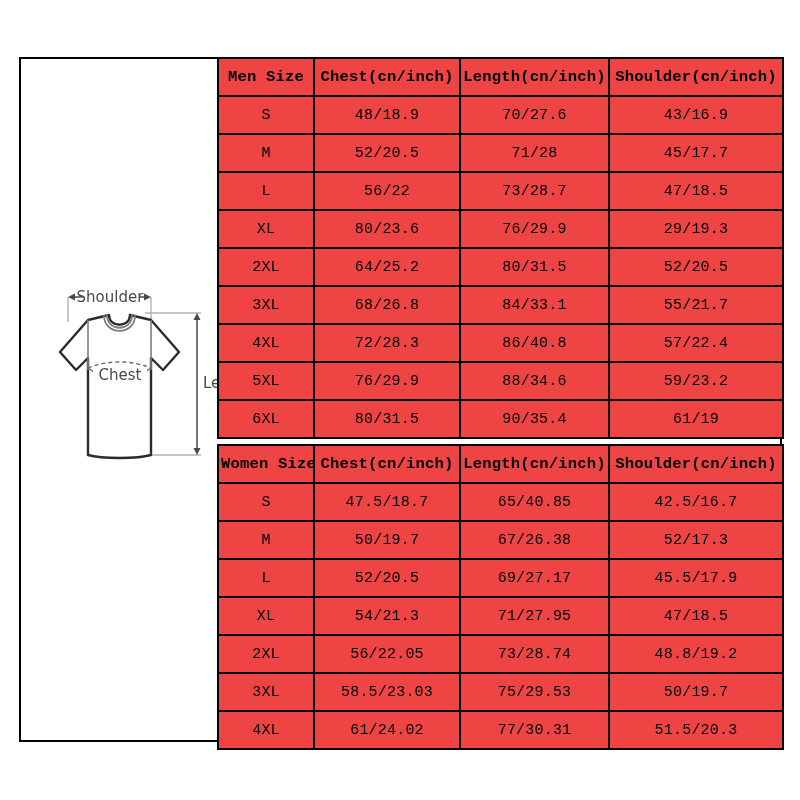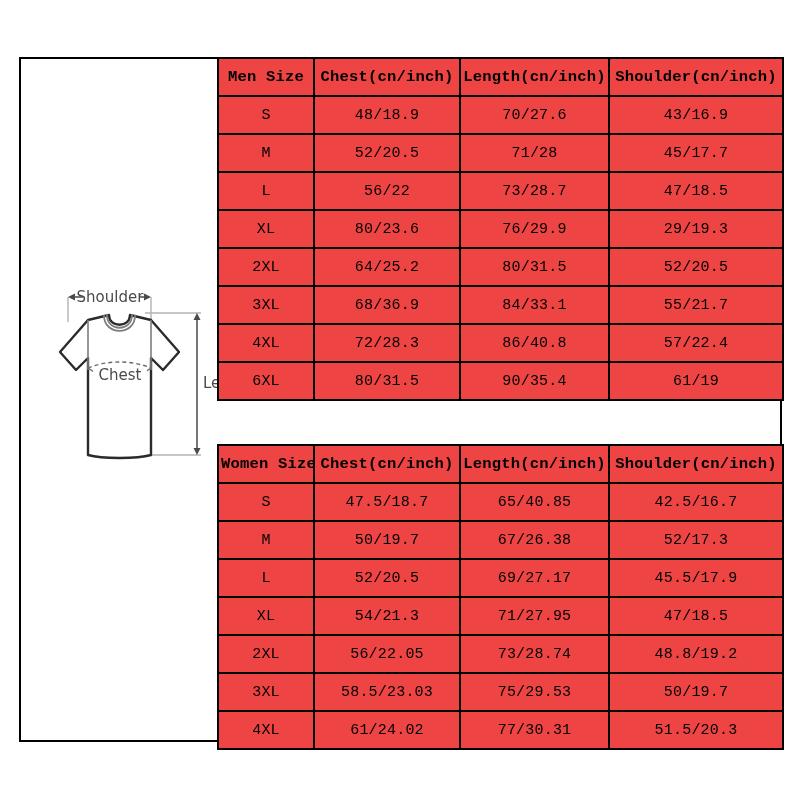--- a/index.html
+++ b/index.html
@@ -187,29 +187,35 @@
         <td>29/19.3</td>
       </tr>
       <tr>
         <td>2XL</td>
         <td>64/25.2</td>
         <td>80/31.5</td>
         <td>52/20.5</td>
       </tr>
       <tr>
         <td>3XL</td>
-        <td>68/36.9</td>
+        <td>68/26.8</td>
         <td>84/33.1</td>
         <td>55/21.7</td>
       </tr>
       <tr>
         <td>4XL</td>
         <td>72/28.3</td>
         <td>86/40.8</td>
         <td>57/22.4</td>
+      </tr>
+      <tr>
+        <td>5XL</td>
+        <td>76/29.9</td>
+        <td>88/34.6</td>
+        <td>59/23.2</td>
       </tr>
       <tr>
         <td>6XL</td>
         <td>80/31.5</td>
         <td>90/35.4</td>
         <td>61/19</td>
       </tr>
     </tbody>
   </table>
 

